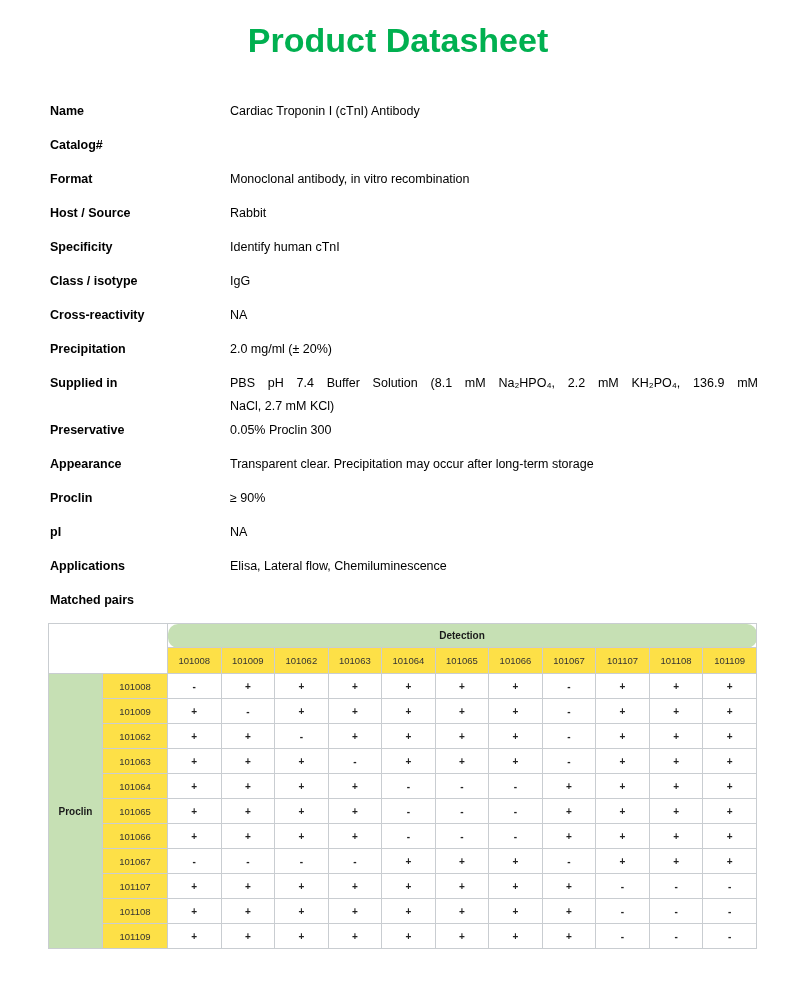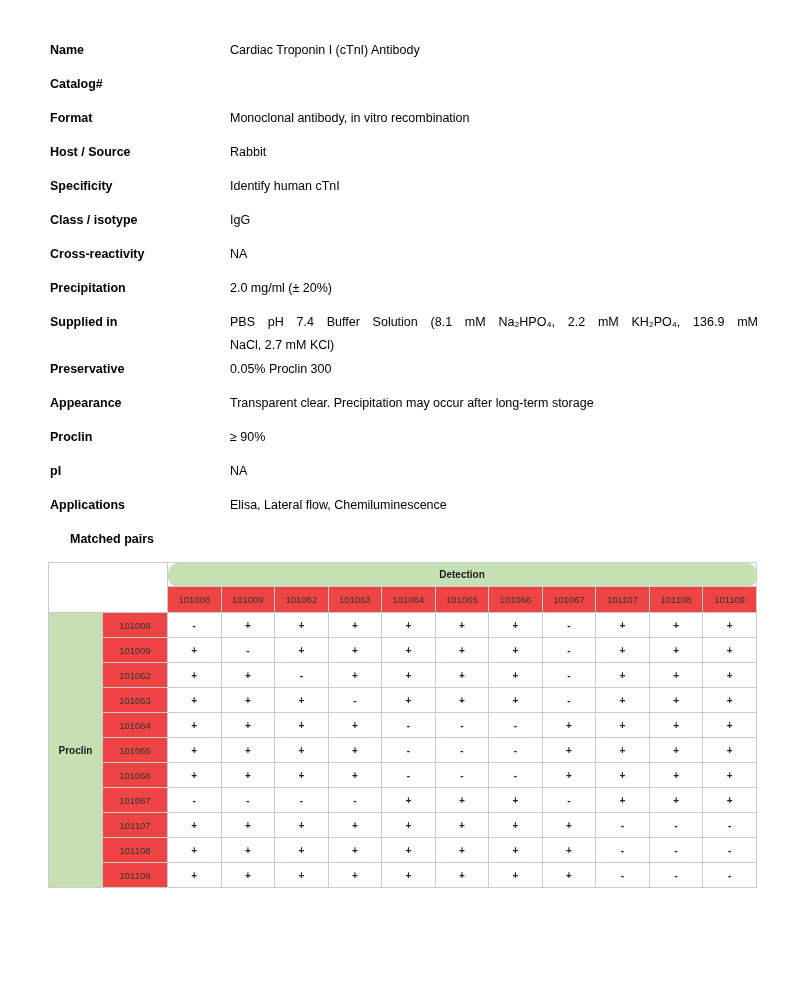--- a/index.html
+++ b/index.html
@@ -38,21 +38,21 @@
     font-weight: 700;
     color: #000;
   }
   .field-value { flex: 1; color: #000; }
   .field-value .vjust {
     text-align: justify;
     text-align-last: justify;
   }
   .field-value .vline2 { margin-top: 4px; }
   .section-heading {
-    margin: 0 38px 0 70px;
+    margin: 0 38px 0 50px;
     font-size: 12.5px;
     line-height: 19px;
     font-weight: 700;
   }
   .mp-table {
     margin: 13px 0 0 48px;
     border-collapse: collapse;
     table-layout: fixed;
     width: 709px;
   }
@@ -72,38 +72,39 @@
     color: #1a1a1a;
     border-radius: 10px;
   }
   .cap-head {
     background: #c6e0b4;
     font-weight: 700;
     font-size: 10px;
     color: #1a1a1a;
   }
   .id-cell {
-    background: #ef4444;
+    background: #fde047;
     font-weight: 400;
     font-size: 9.5px;
     color: #333;
   }
   thead .id-row { height: 26px; }
   tbody tr { height: 25px; }
   .val {
     background: #ffffff;
     font-weight: 700;
     font-size: 10px;
     color: #222;
   }
 </style>
 </head>
 <body>
 
 <div class="page">
+  <h1 class="title">Product Datasheet</h1>
 
   <div class="fields" id="fields-list">
       <div class="field-row">
         <div class="field-label">Name</div>
         <div class="field-value">Cardiac Troponin I (cTnI) Antibody</div>
       </div>
       <div class="field-row">
         <div class="field-label">Catalog#</div>
       </div>
       <div class="field-row">

